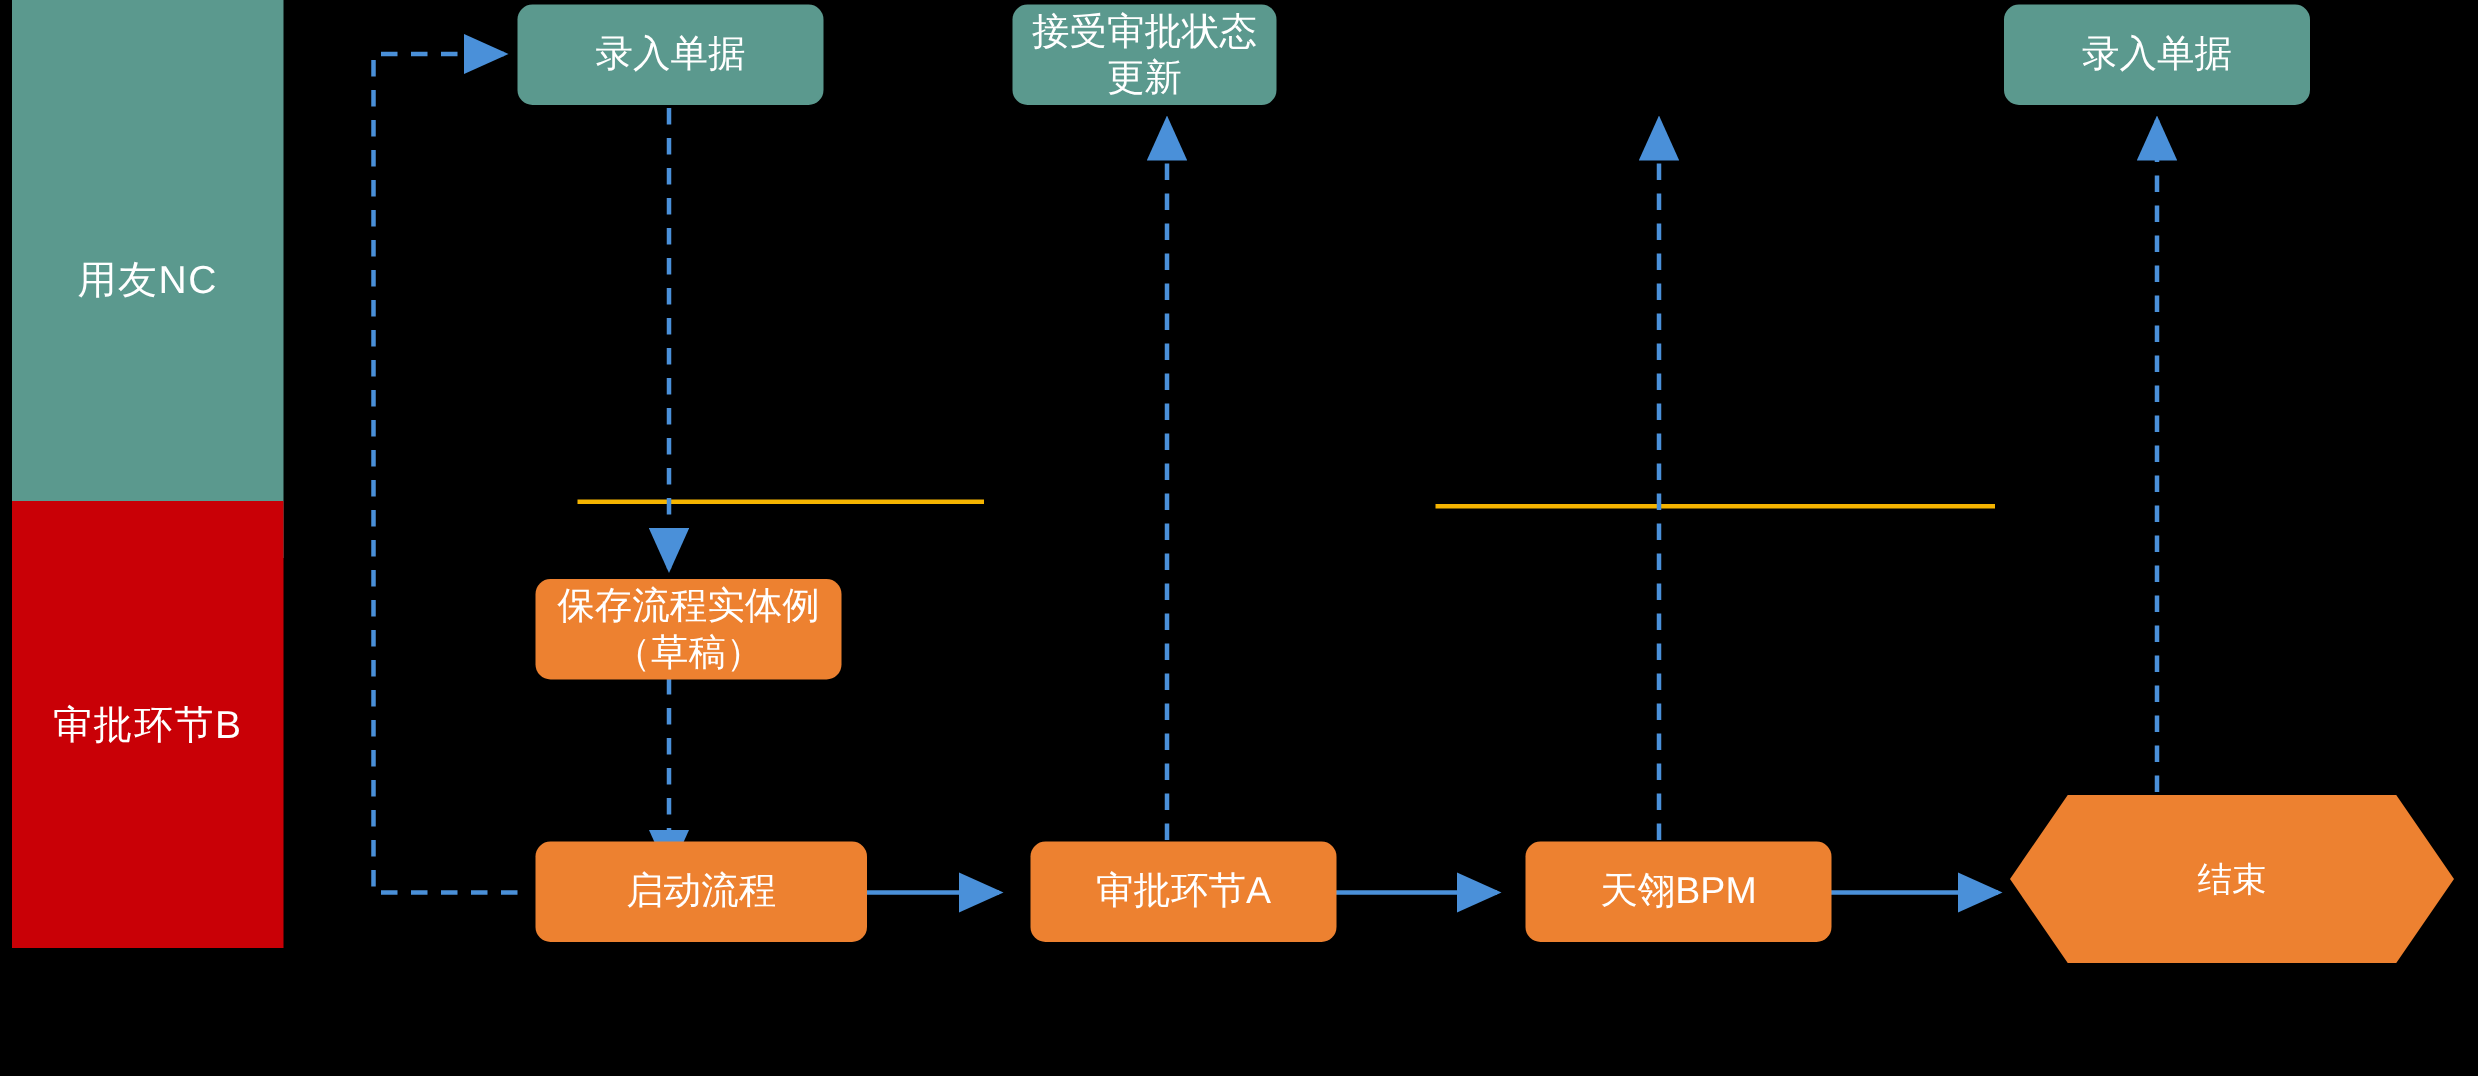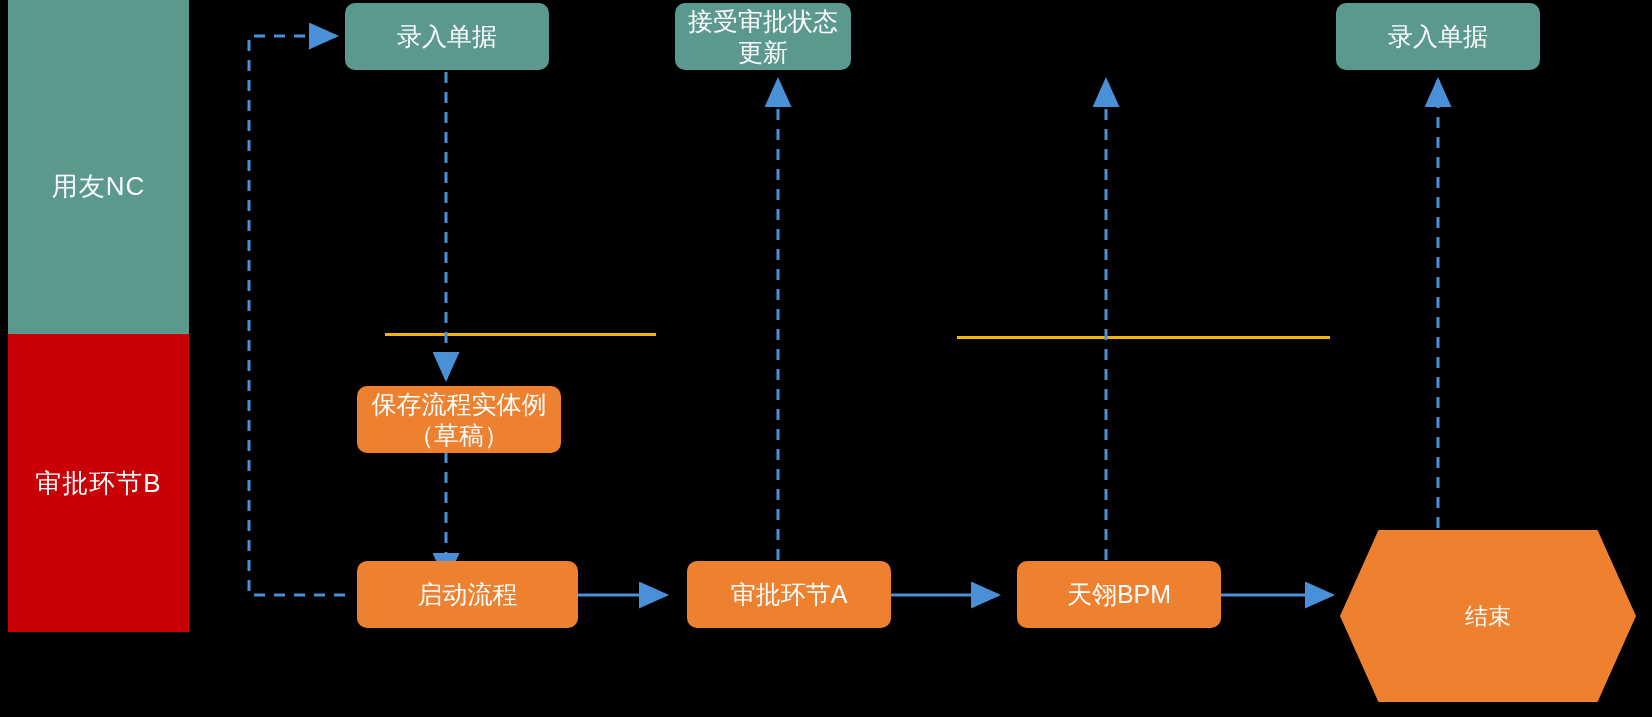--- a/index.html
+++ b/index.html
@@ -121,17 +121,17 @@
   </div>
 
   <div class="node orange" style="left:675px; top:561px; width:204px; height:67px;">
     <span>审批环节A</span>
   </div>
 
   <div class="node orange" style="left:1005px; top:561px; width:204px; height:67px;">
     <span>天翎BPM</span>
   </div>
 
-  <div class="hexnode" style="left:1340px; top:530px; width:296px; height:172px;">
+  <div class="hexnode" style="left:1340px; top:530px; width:296px; height:112px;">
     <span>结束</span>
   </div>
 
 </div>
 
 </body></html>

